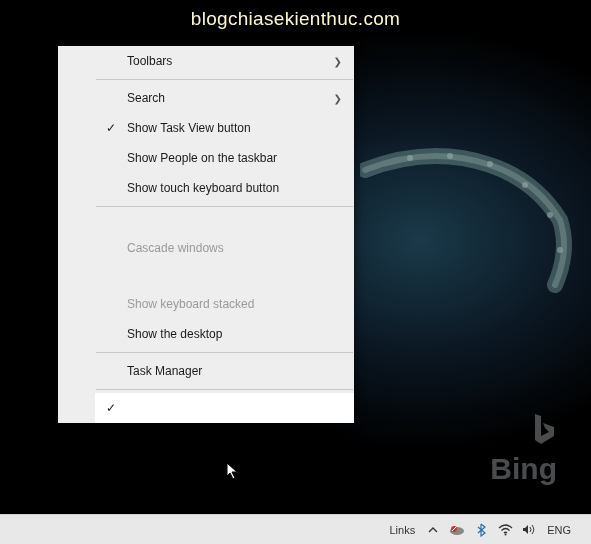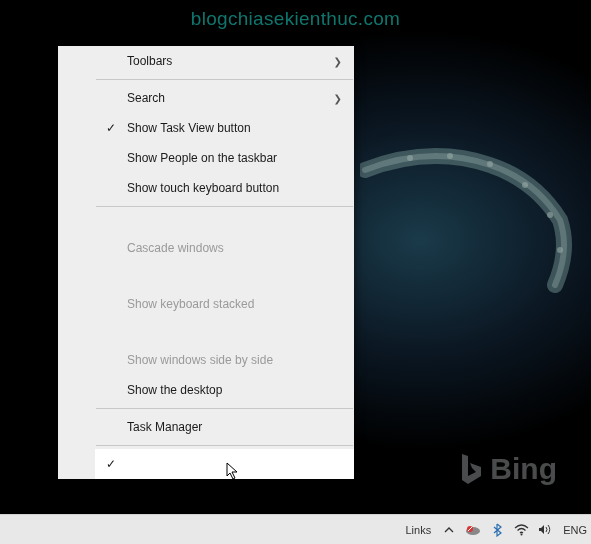--- a/index.html
+++ b/index.html
@@ -12,27 +12,27 @@
 .desktop {
   position: absolute; inset: 0;
   background: radial-gradient(ellipse 400px 300px at 420px 240px, #1a3a4a 0%, #0a1520 40%, #000 70%);
 }
 .tentacle {
   position: absolute; top: 130px; left: 360px; width: 220px; height: 180px;
   opacity: 0.75;
 }
 .watermark {
   position: absolute; top: 8px; left: 0; right: 0;
-  text-align: center; color: #0f766e; font-size: 19px;
+  text-align: center; color: #fef9c3; font-size: 19px;
   font-weight: 400; letter-spacing: 0.3px;
 }
 .bing-logo {
   position: absolute; right: 34px; bottom: 58px;
   color: rgba(210,215,220,0.35); font-size: 30px; font-weight: 600;
-  display: flex; align-items: flex-end; gap: 6px;
+  display: flex; align-items: flex-end; gap: 6px; flex-direction: column;
 }
 .bing-b {
   width: 26px; height: 34px; position: relative;
 }
 .context-menu {
   position: absolute; top: 46px; left: 58px;
   width: 296px; background: #eeeeee;
   box-shadow: 3px 3px 8px rgba(0,0,0,0.4);
   font-size: 12px;
   padding-left: 37px;
@@ -54,21 +54,21 @@
 .gear {
   width: 14px; height: 14px;
 }
 .cursor {
   position: absolute; top: 462px; left: 226px; width: 14px; height: 20px;
 }
 .taskbar {
   position: absolute; left: 0; right: 0; bottom: 0; height: 30px;
   background: #e8e8e8; border-top: 1px solid #d2d2d2;
   display: flex; justify-content: flex-end; align-items: center;
-  padding-right: 2px; gap: 8px; font-size: 11px; color: #333;
+  padding-right: 18px; gap: 8px; font-size: 11px; color: #333;
 }
 .tray-txt { padding: 0 2px; }
 .tray-ico { width: 16px; height: 16px; display: flex; align-items:center; justify-content:center; }
 </style>
 </head>
 <body>
 
 <div class="desktop">
   <svg class="tentacle" viewBox="0 0 220 180">
     <path d="M 5 40 Q 70 15 130 35 Q 175 50 200 90 Q 210 120 195 155" stroke="#6b8a8a" stroke-width="16" fill="none" stroke-linecap="round" opacity="0.7"></path>
@@ -117,24 +117,20 @@
   </div>
   <div class="sep"></div>
   <div class="menu-item disabled">
     <span class="menu-icon-col"></span>
     <span class="menu-label">Cascade windows</span>
   </div>
   <div class="menu-item disabled">
     <span class="menu-icon-col"></span>
     <span class="menu-label">Show keyboard stacked</span>
   </div>
-  <div class="menu-item disabled">
-    <span class="menu-icon-col"></span>
-    <span class="menu-label">Show windows side by side</span>
-  </div>
   <div class="menu-item">
     <span class="menu-icon-col"></span>
     <span class="menu-label">Show the desktop</span>
   </div>
   <div class="sep"></div>
   <div class="menu-item">
     <span class="menu-icon-col"></span>
     <span class="menu-label">Task Manager</span>
   </div>
   <div class="sep"></div>

